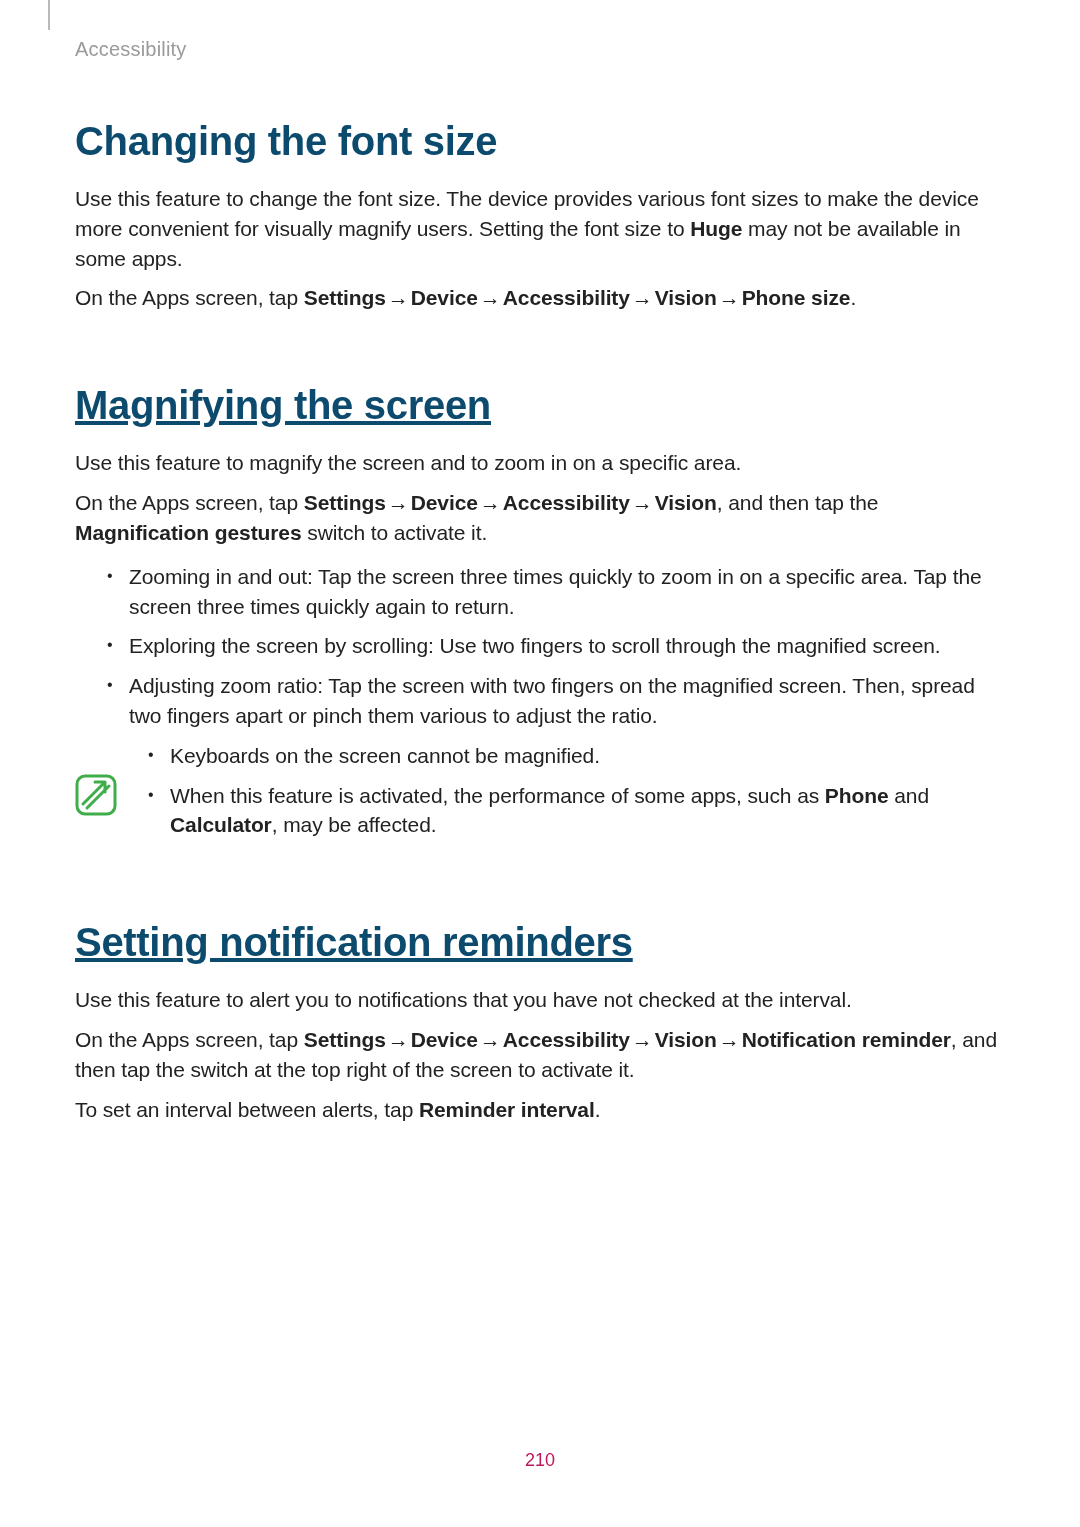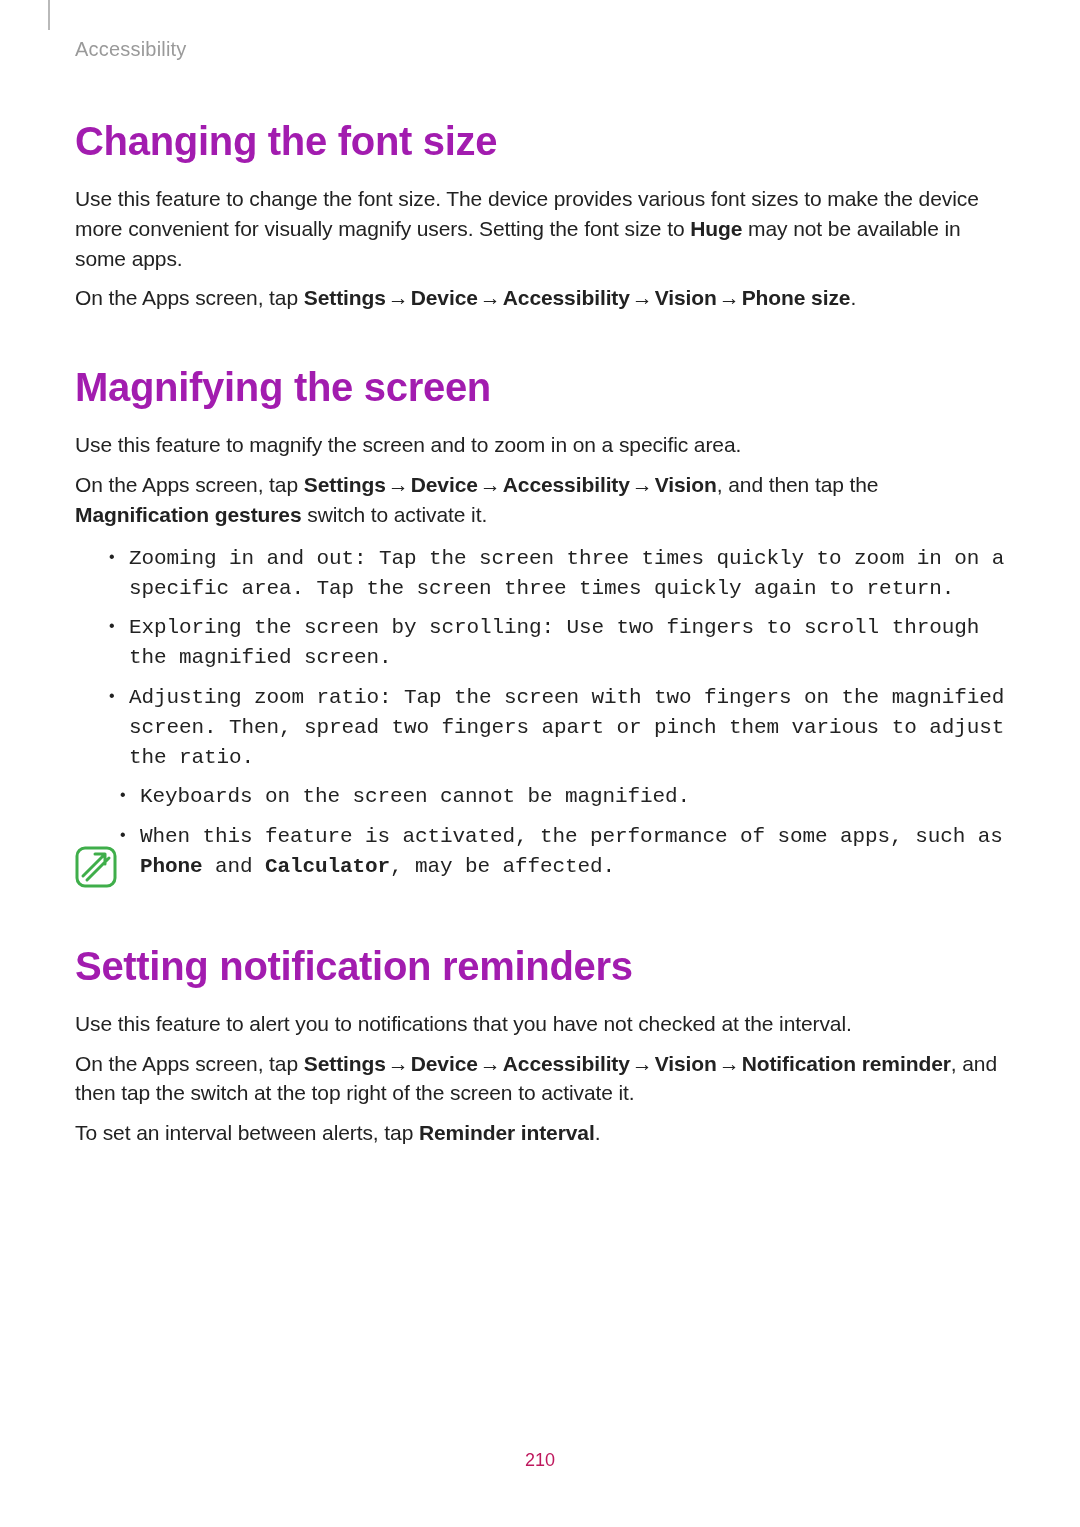--- a/index.html
+++ b/index.html
@@ -23,41 +23,40 @@
     background: #b9b9b9;
   }
   .breadcrumb {
     font-size: 20px;
     color: #9a9a9a;
     font-weight: 400;
     margin-bottom: 58px;
     letter-spacing: 0.2px;
   }
   h2.section {
-    color: #a21caf;
+    color: #0c4a6e;
     font-size: 40px;
     font-weight: 700;
     margin-bottom: 20px;
     letter-spacing: -0.3px;
   }
-  .gap-lg { margin-top: 52px; }
+  .gap-lg { margin-top: 70px; text-decoration: underline; }
   p.body {
     font-size: 21px;
     line-height: 1.42;
     color: #222;
     margin-bottom: 10px;
     letter-spacing: -0.1px;
   }
   .bold { font-weight: 700; }
   .arrow { padding: 0 2px; }
   ul.bullets {
     list-style: none;
     padding-left: 32px;
     margin-top: 14px;
-    font-family: Liberation Mono, monospace;
   }
   ul.bullets > li {
     font-size: 21px;
     line-height: 1.42;
     color: #222;
     position: relative;
     padding-left: 22px;
     margin-bottom: 10px;
     letter-spacing: -0.1px;
   }
@@ -65,22 +64,22 @@
     content: "•";
     position: absolute;
     left: 0;
     top: 0;
     font-size: 16px;
     line-height: 28px;
     color: #222;
   }
   .note-block {
     display: flex;
-    align-items: flex-end;
-    gap: 1px;
+    align-items: center;
+    gap: 31px;
     margin-top: 0;
   }
   .note-icon {
     flex: 0 0 42px;
     margin-top: 4px;
   }
   .note-block ul.bullets {
     padding-left: 0;
     margin-top: 0;
   }

